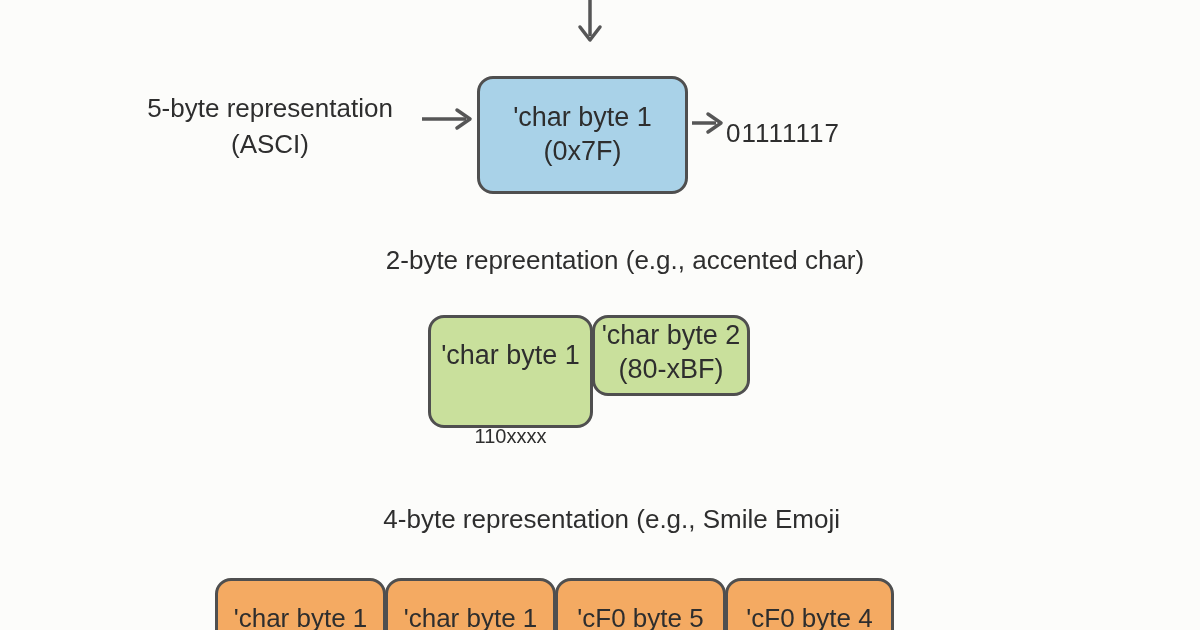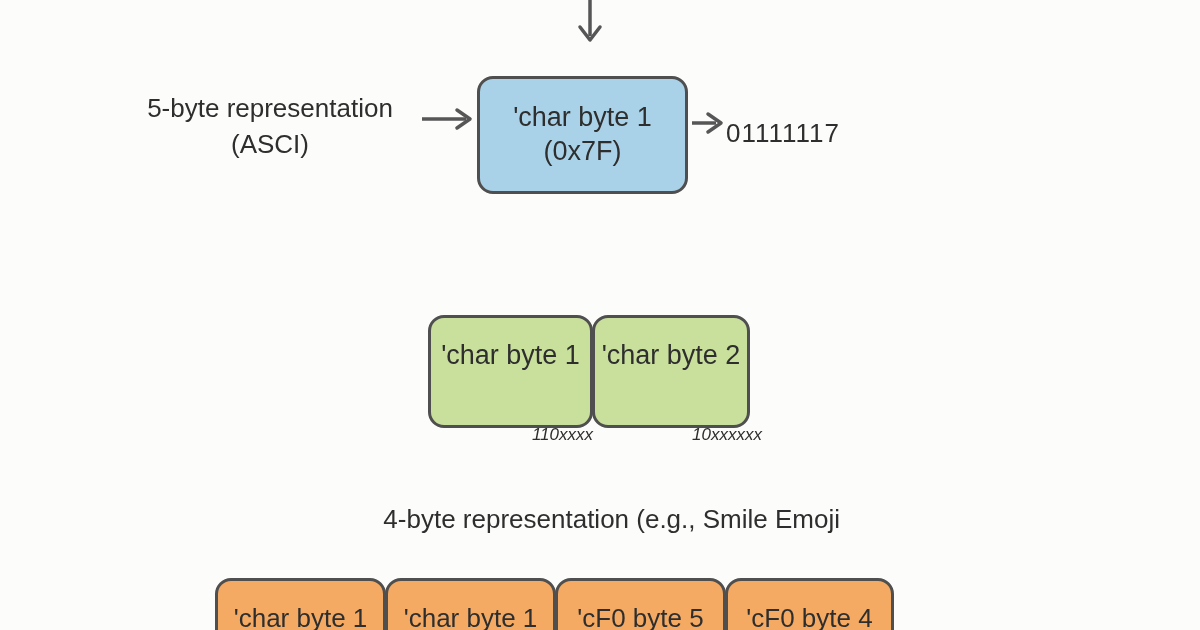--- a/index.html
+++ b/index.html
@@ -35,21 +35,21 @@
     margin-top: 16px;
   }
   .diagram-box .box-line {
     font-size: 27px;
     line-height: 34px;
     white-space: nowrap;
   }
 
   .blue-box   { left: 477px; top: 60px;  width: 211px; height: 118px; padding-top: 21px; }
   .green-box-1{ left: 428px; top: 299px; width: 165px; height: 113px; padding-top: 20px; }
-  .green-box-2{ left: 592px; top: 299px; width: 158px; height: 113px; padding-top: 20px; }
+  .green-box-2{ left: 592px; top: 299px; width: 158px; height: 81px; }
   .orange-box { top: 562px; height: 118px; padding-top: 21px; }
   .orange-1 { left: 215px; width: 171px; }
   .orange-2 { left: 385px; width: 171px; }
   .orange-3 { left: 555px; width: 171px; }
   .orange-4 { left: 725px; width: 169px; }
   .orange-box .box-line { font-size: 26px; line-height: 33px; }
 
   .side-label {
     left: 110px; top: 90px; width: 320px;
     text-align: center;
@@ -65,24 +65,23 @@
   .section-title {
     text-align: center;
     font-size: 26px;
     white-space: nowrap;
   }
   .title-2byte { left: 350px; top: 245px; width: 550px; }
   .title-4byte { left: 280px; top: 504px; width: 560px; text-align: right; }
 
   .bits-label {
     top: 425px;
-    text-align: right;
-    font-size: 17px;
+    text-align: center;
+    font-size: 20px;
     white-space: nowrap;
-    font-style: italic;
   }
   .bits-1 { left: 428px; width: 165px; }
   .bits-2 { left: 592px; width: 170px; }
 
   svg.arrow { overflow: visible; }
 </style>
 </head>
 <body>
 
 <div class="canvas">
@@ -107,30 +106,31 @@
     <div class="box-line">(0x7F)</div>
   </div>
 
   <svg class="abs arrow" style="left:690px; top:109px;" width="40" height="28">
     <line x1="2" y1="14" x2="26" y2="14" stroke="#565656" stroke-width="3.5"></line>
     <polyline points="18,5 31,14 18,23" fill="none" stroke="#565656" stroke-width="3.5" stroke-linecap="round" stroke-linejoin="round"></polyline>
   </svg>
 
   <div class="abs bits-out">01111117</div>
 
+  <div class="abs section-title title-2byte">2-byte repreentation (e.g., accented char)</div>
 
   <div class="diagram-box green-box-1" style="background: rgb(201, 224, 156);">
     <div class="box-line">'char byte 1</div>
   </div>
   <div class="diagram-box green-box-2" style="background: rgb(201, 224, 156);">
     <div class="box-line">'char byte 2</div>
+    <div class="box-line">(80-xBF)</div>
   </div>
 
   <div class="abs bits-label bits-1">110xxxx</div>
-  <div class="abs bits-label bits-2">10xxxxxx</div>
 
   <div class="abs section-title title-4byte">4-byte representation (e.g., Smile Emoji</div>
 
   <div class="diagram-box orange-box orange-1" style="background: rgb(244, 170, 98);">
     <div class="box-line">'char byte 1</div>
     <div class="box-line">(0-0)</div>
   </div>
   <div class="diagram-box orange-box orange-2" style="background: rgb(244, 170, 98);">
     <div class="box-line">'char byte 1</div>
     <div class="box-line">(0-00)</div>

